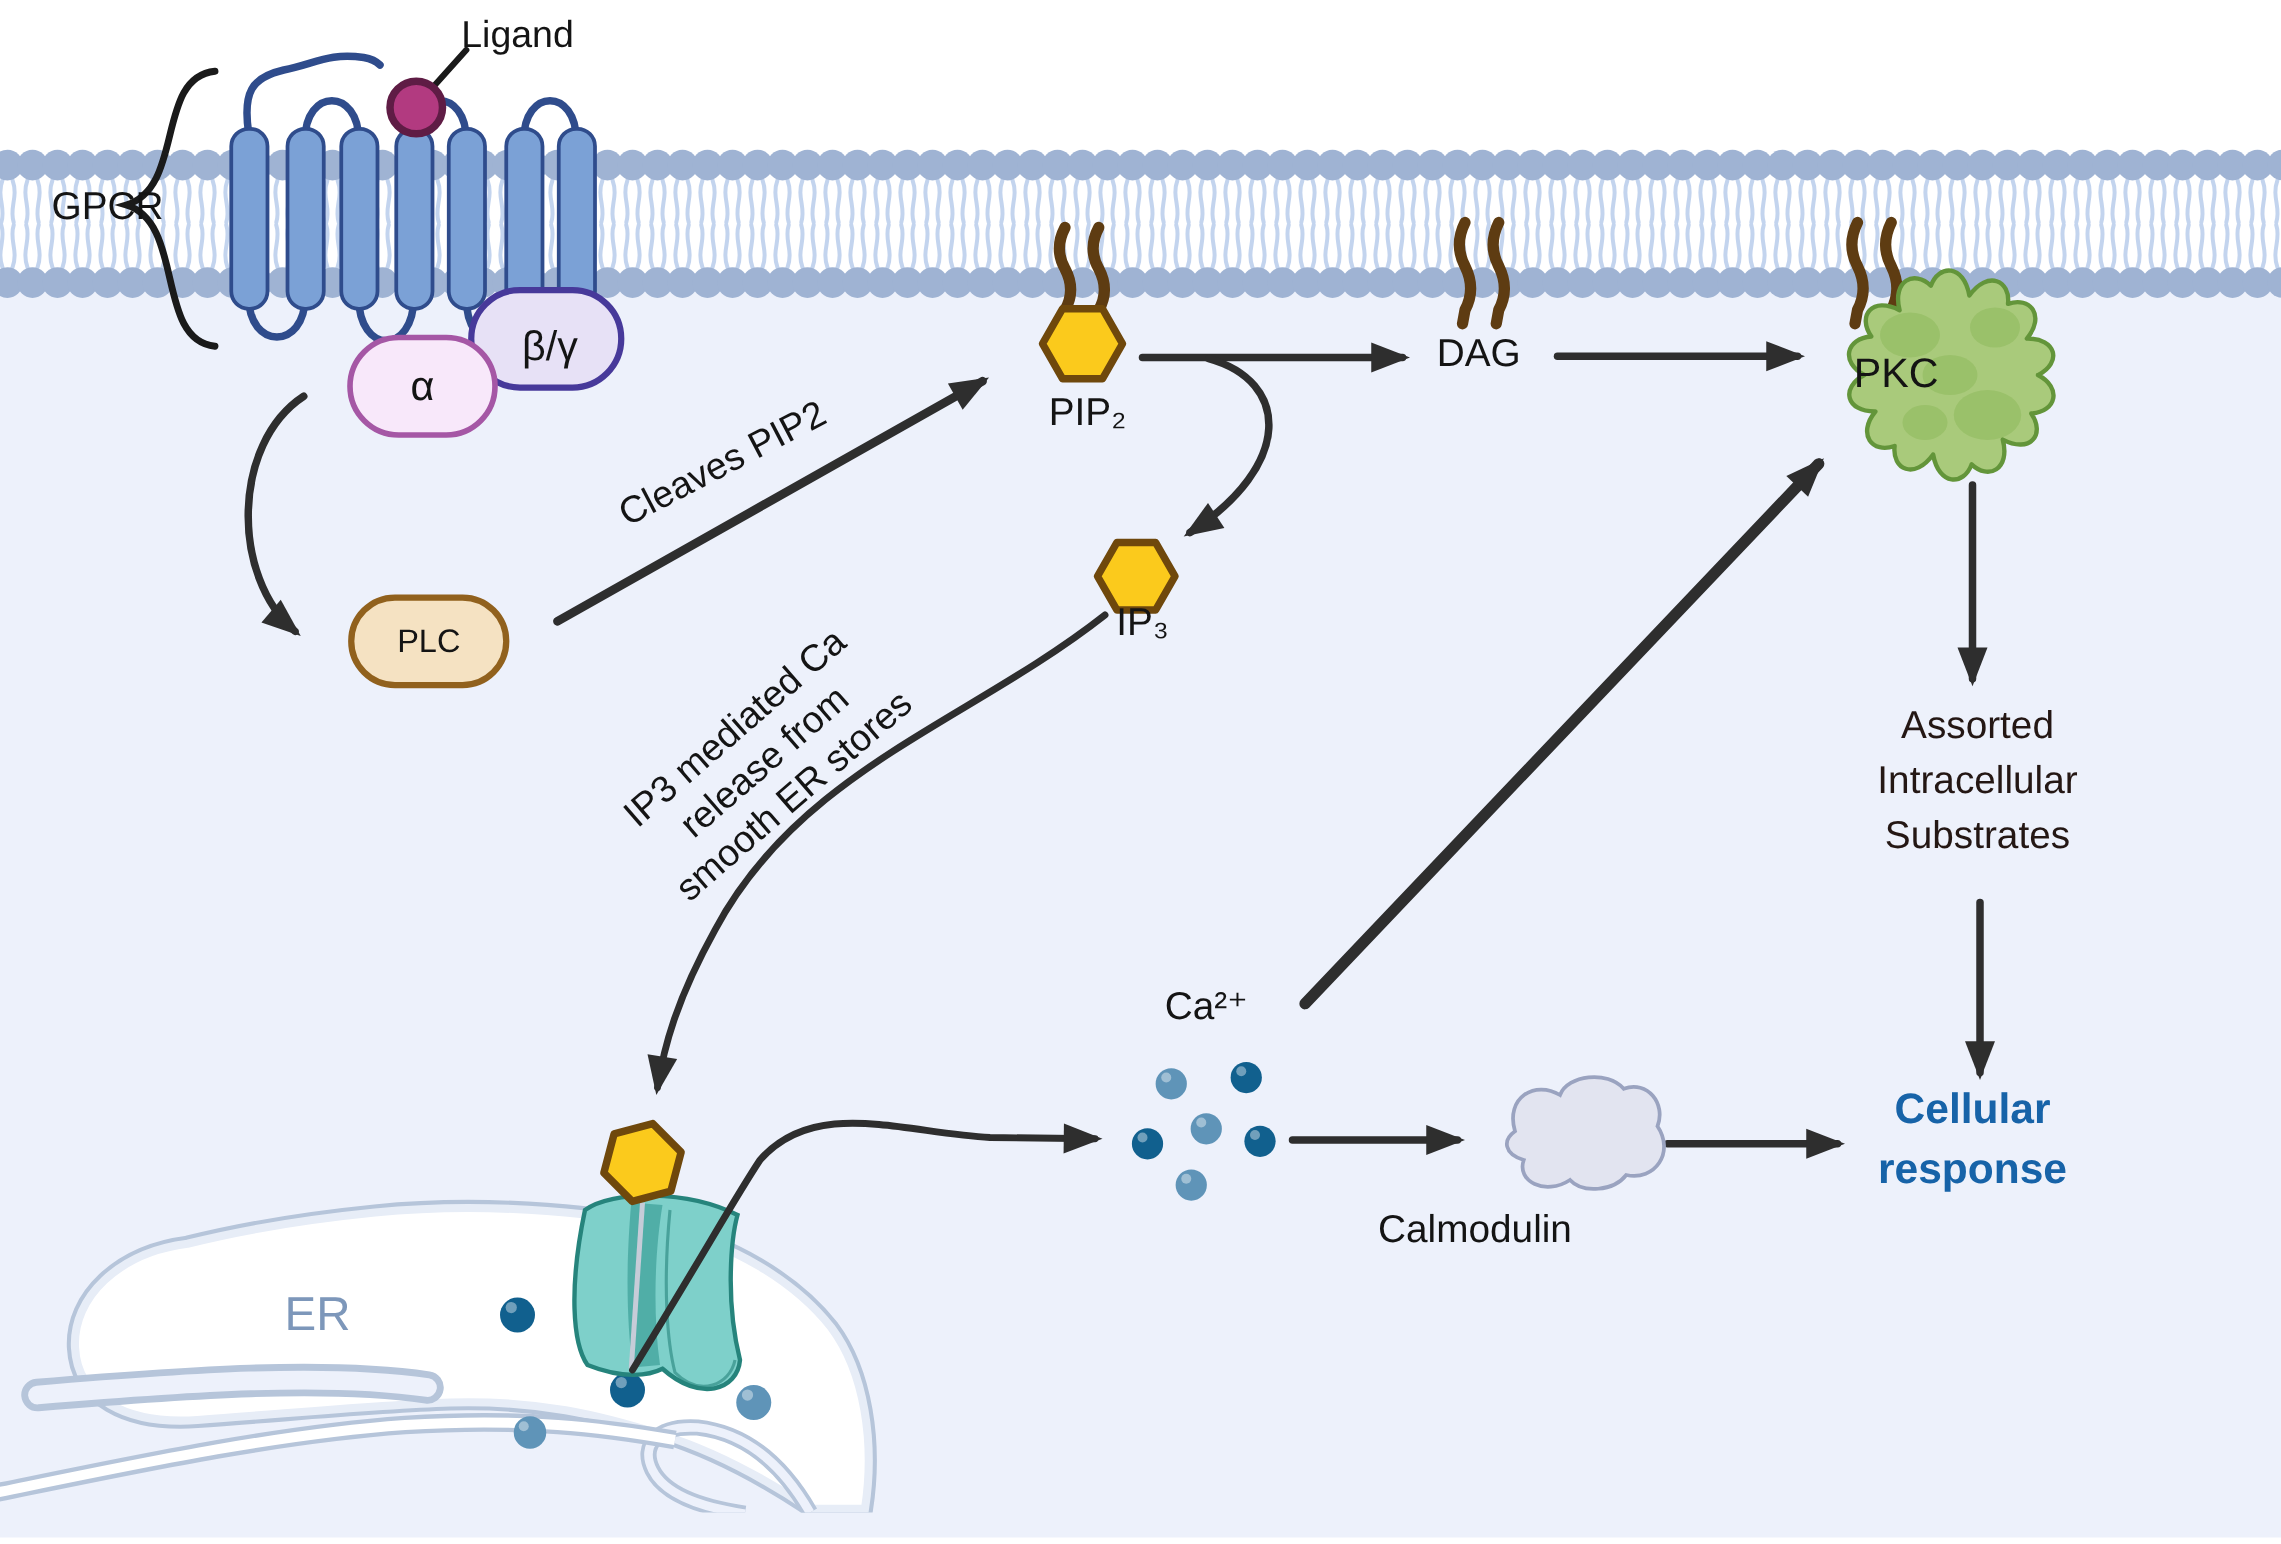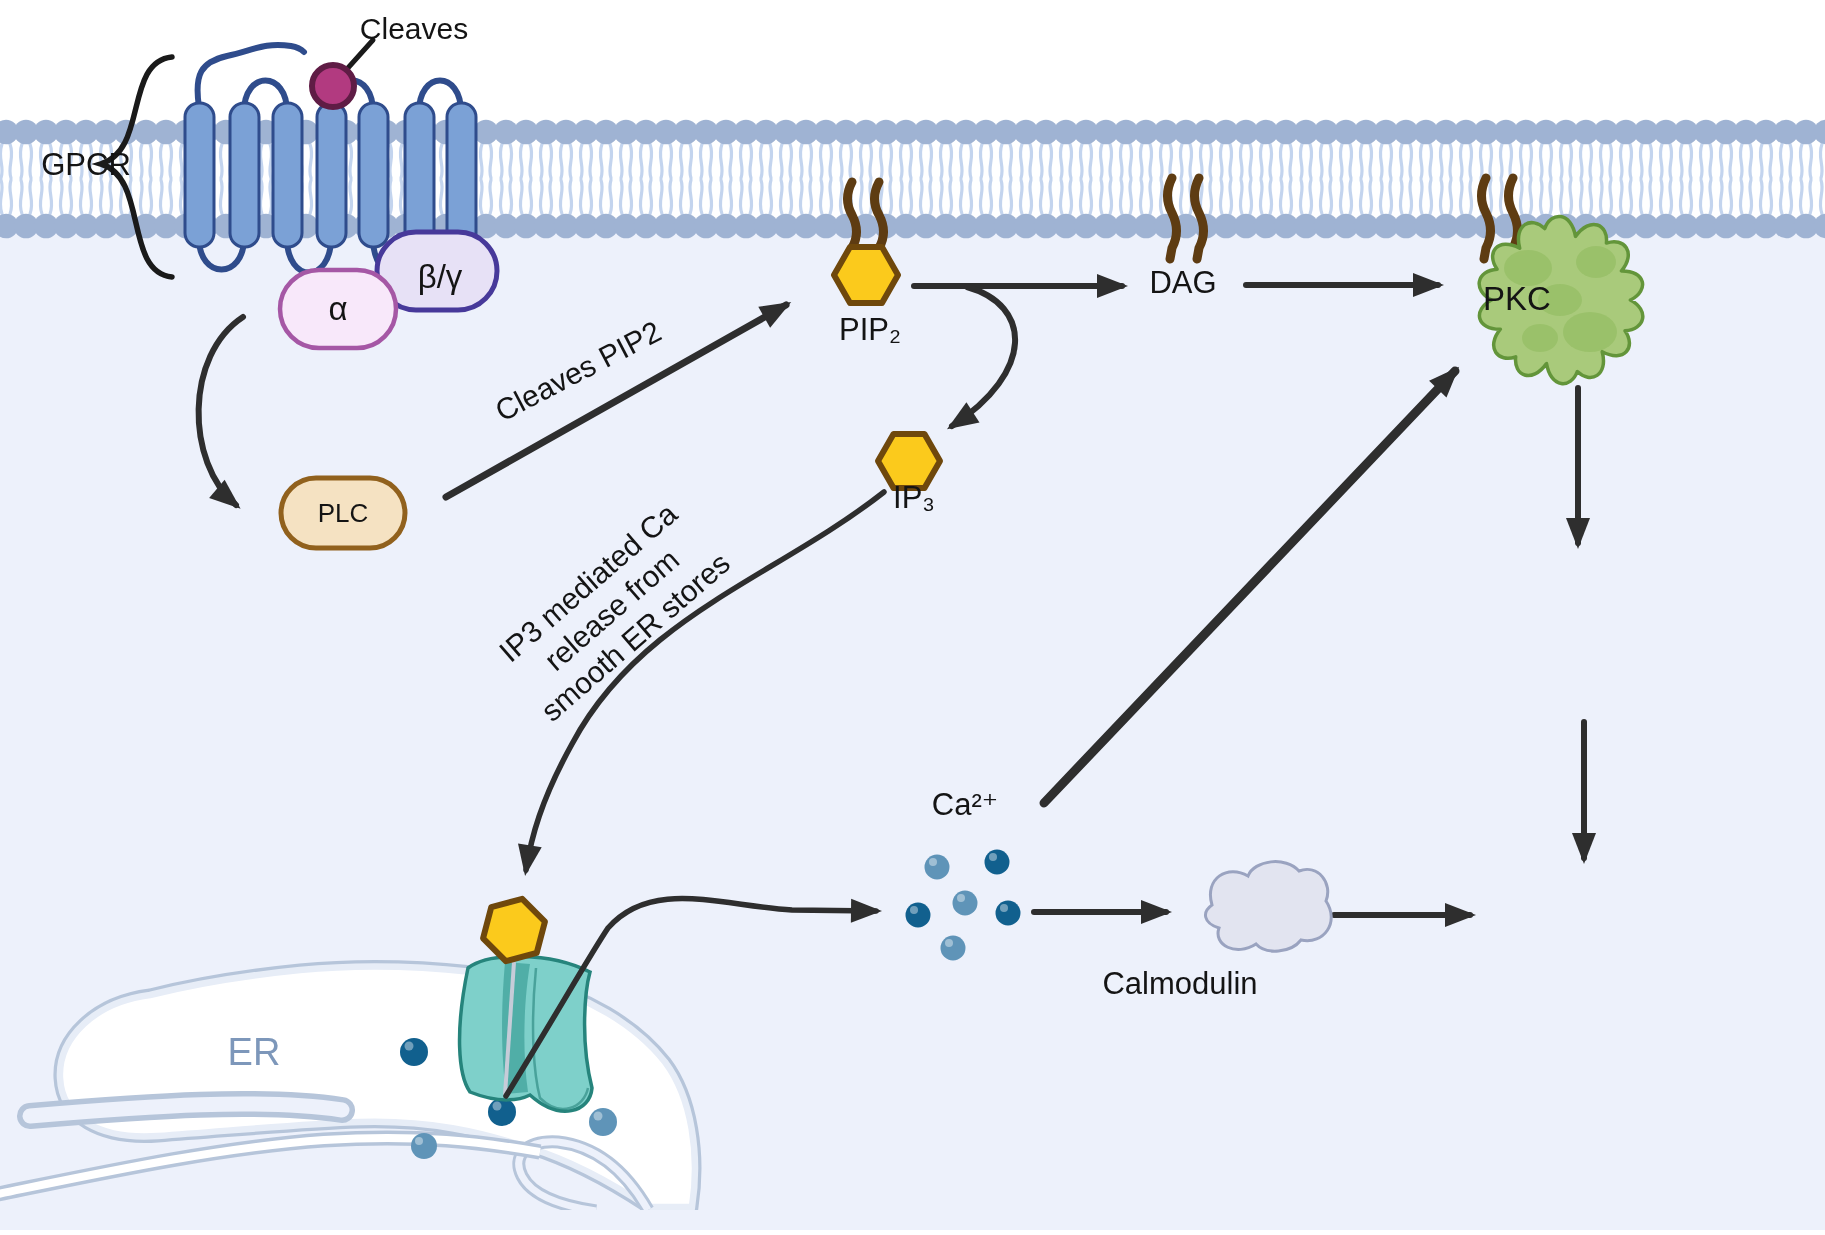--- a/index.html
+++ b/index.html
@@ -735,31 +735,40 @@
           <circle cx="949" cy="943" r="4"></circle>
       </g>
     </g>
 
     <path d="M 1212,905 C 1204,878 1228,864 1248,876 C 1254,860 1286,856 1299,871
              C 1318,864 1333,883 1326,901 C 1340,922 1324,945 1301,940
              C 1291,953 1266,955 1256,944 C 1236,957 1213,945 1219,928
              C 1203,923 1202,912 1212,905 Z" style="fill:var(--c-calmodulin_fill);stroke:var(--c-calmodulin_stroke);stroke-width:3"></path>
   </svg>
 
-  <div class="lbl lbl-ligand" style="left:414px;top:28px">Cleaves</div>
+  <div class="lbl lbl-ligand" style="left:414px;top:28px">Ligand</div>
   <div class="lbl lbl-gpcr" style="left:50px;top:165px">GPCR</div>
   <div class="lbl lbl-betagamma" style="left:440px;top:277px">β/γ</div>
   <div class="lbl lbl-alpha" style="left:338px;top:309px">α</div>
   <div class="lbl lbl-plc" style="left:343px;top:513px">PLC</div>
   <div class="lbl lbl-cleaves" style="left:578px;top:371px">Cleaves PIP2</div>
   <div class="lbl lbl-pip2" style="left:870px;top:330px">PIP₂</div>
   <div class="lbl lbl-dag" style="left:1183px;top:283px">DAG</div>
   <div class="lbl lbl-pkc" style="left:1517px;top:299px">PKC</div>
   <div class="lbl lbl-ip3" style="left:914px;top:498px">IP₃</div>
   <div class="lbl lbl-ip3release center" style="left:612px;top:610px">
     <div>IP3 mediated Ca</div>
     <div>release from</div>
     <div>smooth ER stores</div>
   </div>
   <div class="lbl lbl-ca" style="left:965px;top:805px">Ca²⁺</div>
   <div class="lbl lbl-er" style="left:254px;top:1053px">ER</div>
   <div class="lbl lbl-calmodulin" style="left:1180px;top:984px">Calmodulin</div>
+  <div class="lbl lbl-assorted center" style="left:1582px;top:624px">
+    <div>Assorted</div>
+    <div>Intracellular</div>
+    <div>Substrates</div>
+  </div>
+  <div class="lbl lbl-cellular center" style="left:1578px;top:911px">
+    <div>Cellular</div>
+    <div>response</div>
+  </div>
 </div>
 
 </body></html>

